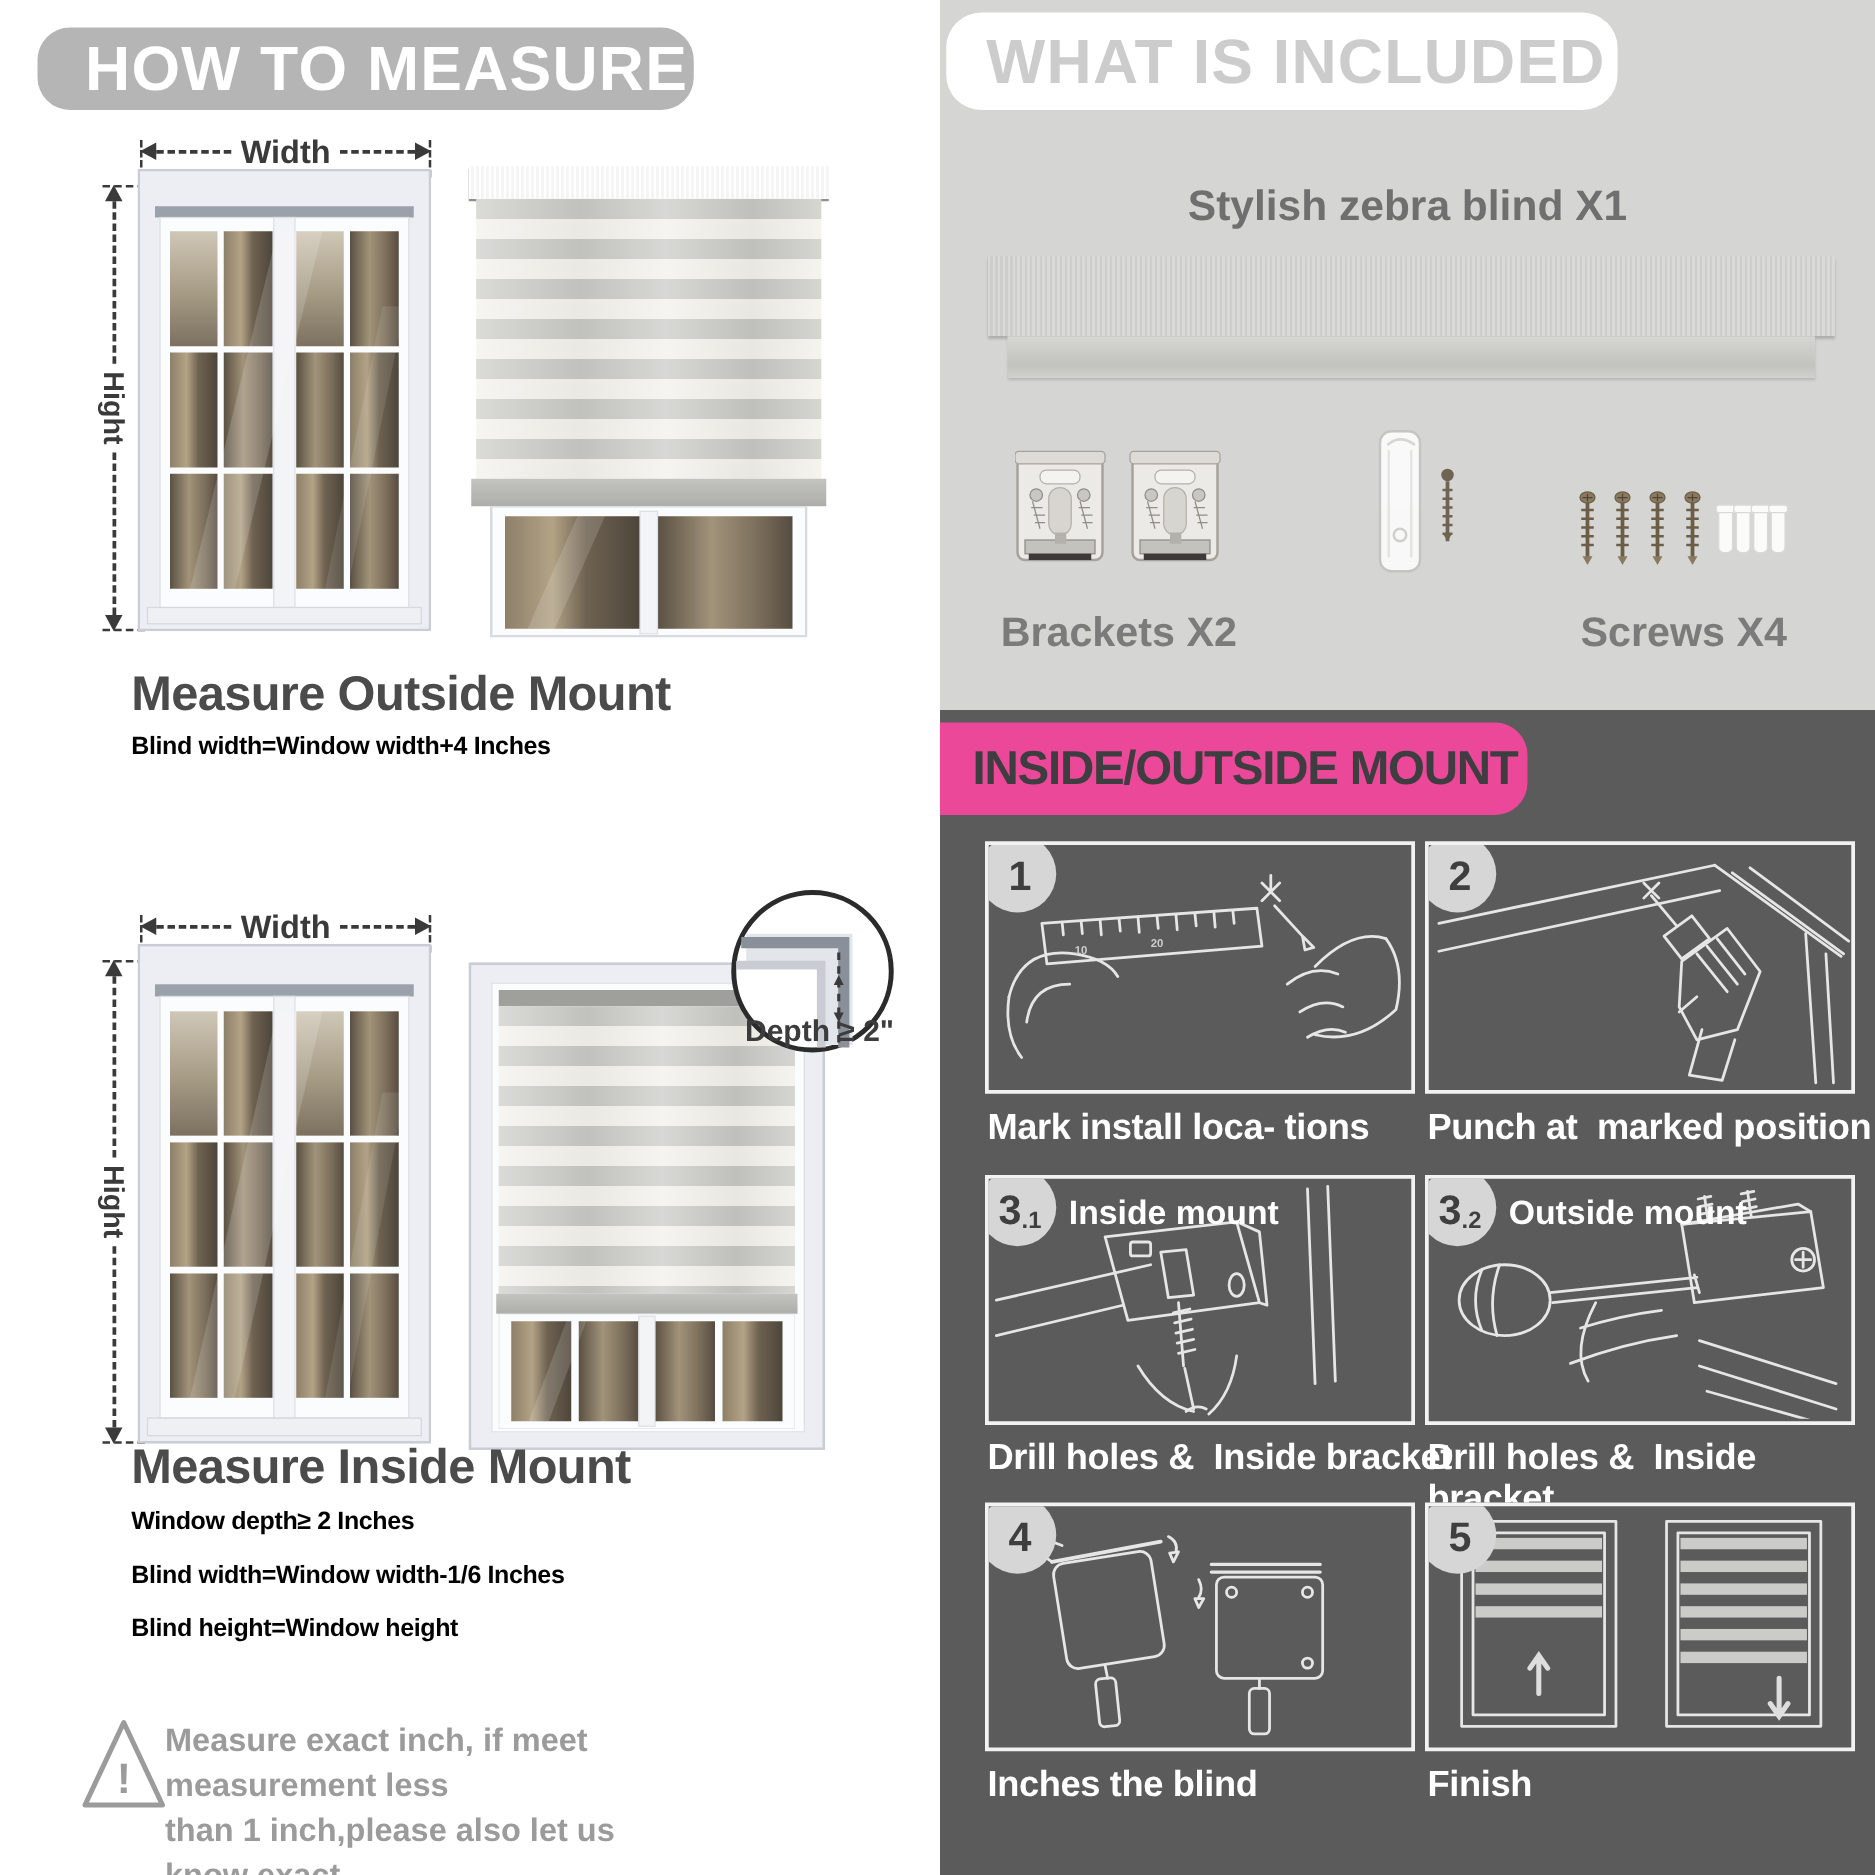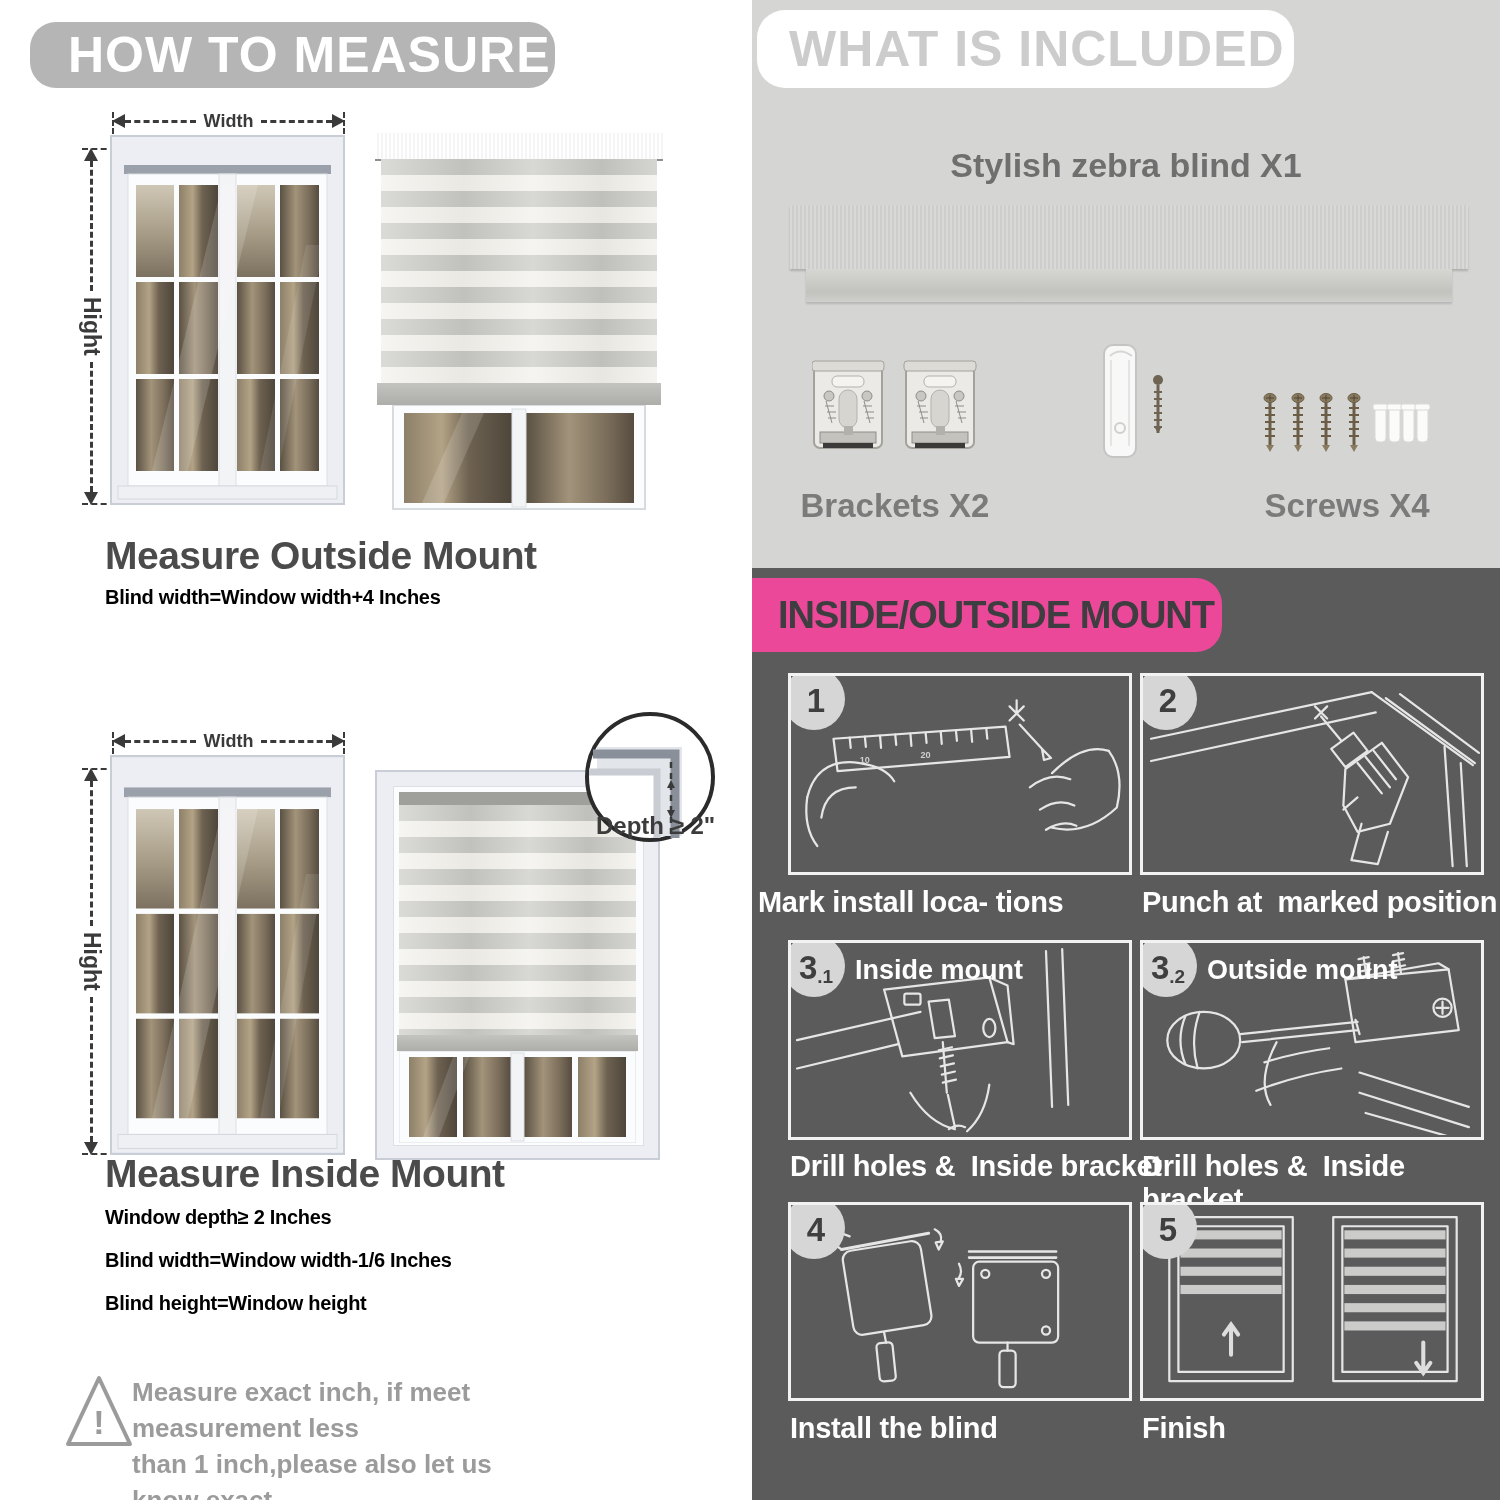--- a/index.html
+++ b/index.html
@@ -17,21 +17,21 @@
   .hdr-mount{left:752px;top:578px;width:444px;height:74px;background:#ec4899;border-radius:0 26px 26px 0;
              color:#3e3e40;font-size:38px;line-height:74px;padding-left:26px;letter-spacing:-1px;}
 
   
   .h-measure{color:#4b4b4b;font-size:39px;letter-spacing:-0.5px;}
   .formula{color:#000000;font-size:20px;letter-spacing:-0.3px;}
   .warn-text{color:#9b9b9b;font-size:26px;line-height:36px;white-space:pre-wrap;font-weight:bold;}
   .depth-label{color:#3c3c3c;font-size:24px;}
 
   
-  .warrow{display:flex;align-items:center;height:22px;color:#3a3a3a;font-size:18px;}
+  .warrow{display:flex;align-items:center;height:22px;color:#3a3a3a;font-size:26px;}
   .warrow .dash{flex:1;border-top:3px dashed #3a3a3a;}
   .warrow .lbl{padding:0 8px;}
   .tri-l{width:0;height:0;border-top:7px solid transparent;border-bottom:7px solid transparent;border-right:13px solid #3a3a3a;}
   .tri-r{width:0;height:0;border-top:7px solid transparent;border-bottom:7px solid transparent;border-left:13px solid #3a3a3a;}
   .warrow::before,.warrow::after{content:"";position:absolute;top:2px;height:30px;border-left:2px dashed #3a3a3a;}
   .warrow::before{left:0;} .warrow::after{right:0;}
   .harrow{display:flex;flex-direction:column;align-items:center;width:22px;color:#3a3a3a;font-size:23px;}
   .harrow .dash{flex:1;border-left:3px dashed #3a3a3a;}
   .harrow .lbl{writing-mode:vertical-rl;padding:6px 0;}
   .tri-u{width:0;height:0;border-left:7px solid transparent;border-right:7px solid transparent;border-bottom:13px solid #3a3a3a;}
@@ -366,21 +366,21 @@
         <path d="M314,74 q16,22 8,56 q-30,28 -64,20"></path>
         <path d="M236,110 q20,-16 40,-8"></path>
         <path d="M246,132 q18,-12 34,-4"></path>
         <path d="M252,152 q16,-10 30,-4"></path>
       </g>
       <text x="68" y="86" font-size="9" fill="#cfcfcf">10</text>
       <text x="128" y="81" font-size="9" fill="#cfcfcf">20</text>
     </svg>
     <div class="badge">1</div>
   </div>
-  <div class="caption" style="left:758px;top:886px;">Mark install loca- tions</div>
+  <div class="caption" style="left:790px;top:886px;">Mark install loca- tions</div>
 
   <div class="step" style="left:1140px;top:673px;">
     <svg class="lineart" viewBox="0 0 334 190">
       <g stroke="#e6e6e6" stroke-width="2.2" fill="none" stroke-linecap="round" stroke-linejoin="round">
         <path d="M8,62 L226,16 M8,84 L230,36"></path>
         <path d="M226,16 l100,72 M240,22 l88,64 M254,18 l78,58"></path>
         <path d="M298,70 l8,118 M314,86 l6,102"></path>
         <path d="M170,30 l12,12 M182,30 l-12,12"></path>
         <path d="M176,40 l20,24"></path>
         <path d="M186,72 l22,-16 14,18 -22,16 z"></path>
@@ -450,21 +450,21 @@
         <rect x="180" y="56" width="84" height="80" rx="6"></rect>
         <circle cx="192" cy="68" r="4"></circle>
           <circle cx="252" cy="68" r="4"></circle>
           <circle cx="252" cy="124" r="4"></circle>
         <path d="M214,136 v8"></path>
         <rect x="206" y="144" width="16" height="36" rx="4"></rect>
       </g>
     </svg>
     <div class="badge">4</div>
   </div>
-  <div class="caption" style="left:790px;top:1412px;">Install the blind</div>
+  <div class="caption" style="left:790px;top:1412px;">Inches the blind</div>
 
   <div class="step" style="left:1140px;top:1202px;height:193px;">
     <svg class="lineart" viewBox="0 0 334 190">
       <g stroke="#e6e6e6" stroke-width="2.2" fill="none" stroke-linecap="round" stroke-linejoin="round">
         <rect x="26" y="12" width="122" height="162"></rect>
         <rect x="35" y="21" width="104" height="144"></rect>
         <rect x="188" y="12" width="122" height="162"></rect>
         <rect x="197" y="21" width="104" height="144"></rect>
       </g>
       <g fill="#cbcbc9">

